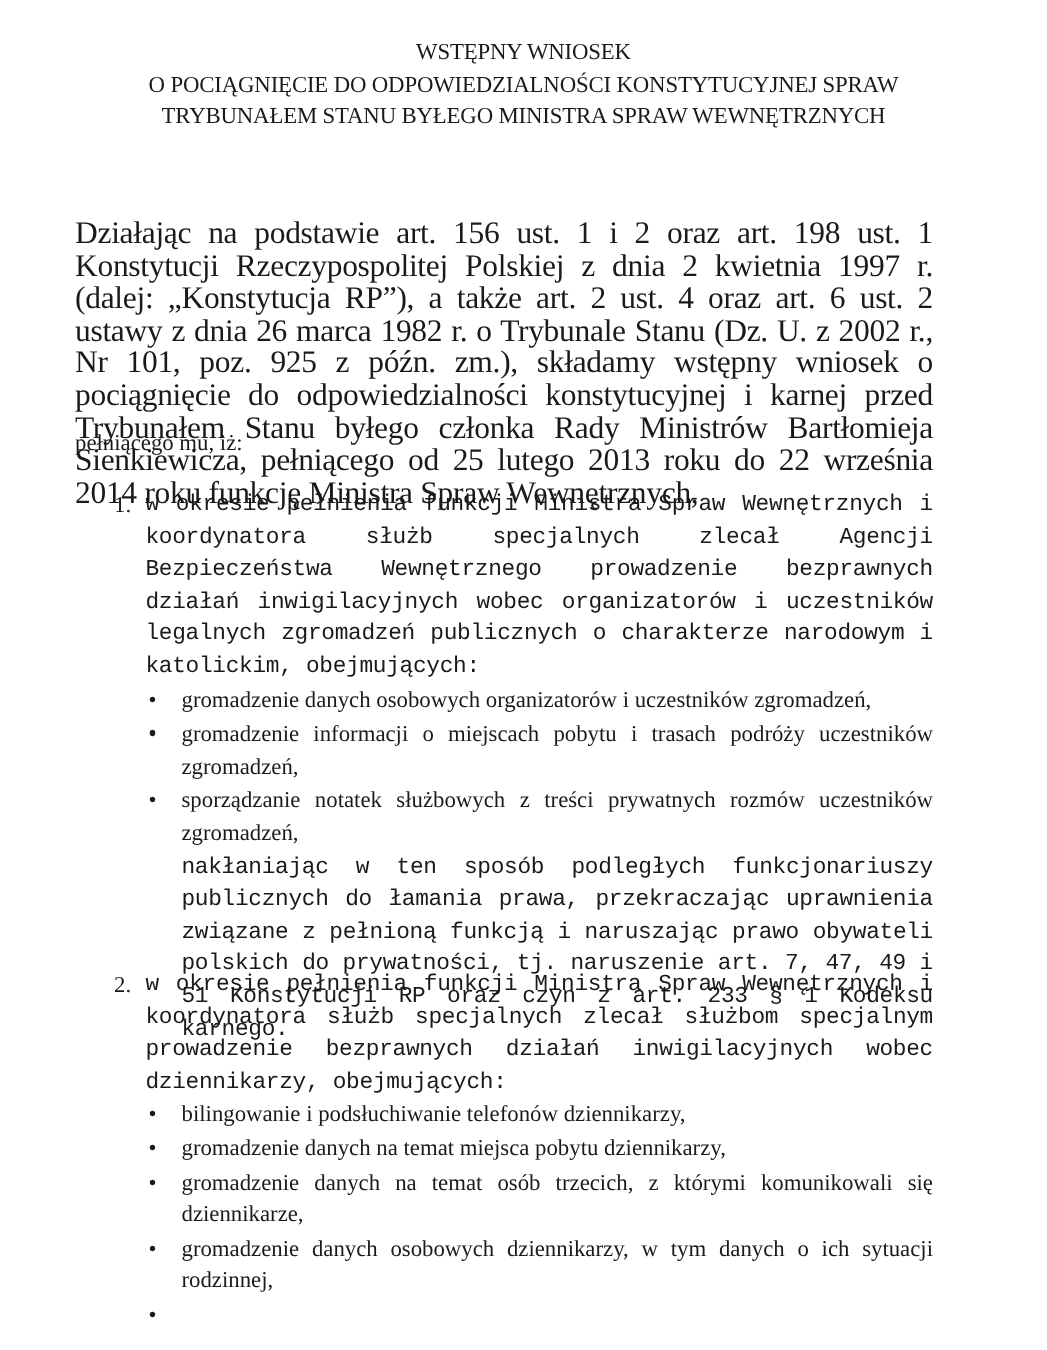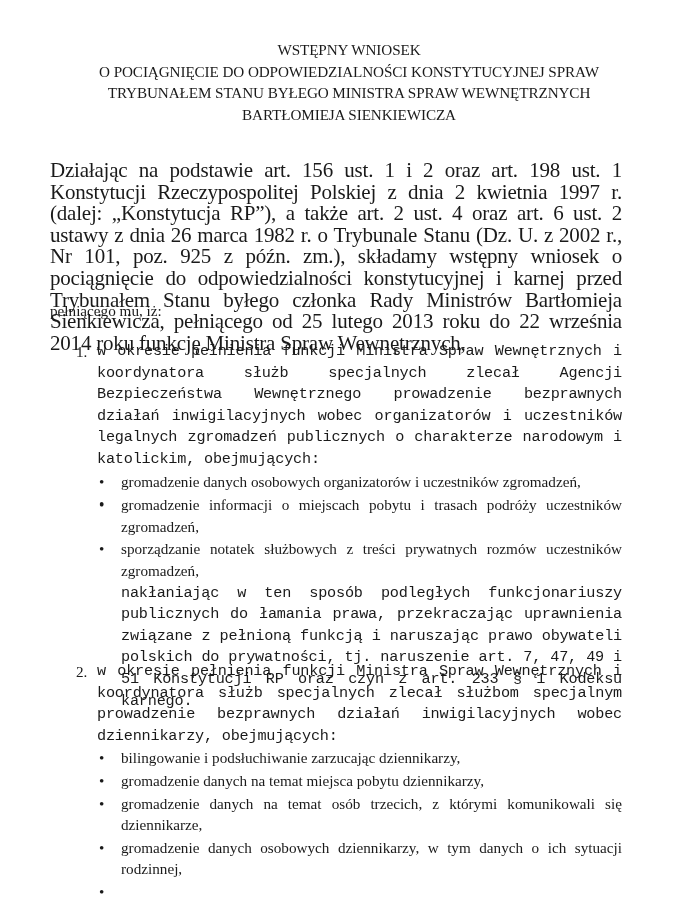--- a/index.html
+++ b/index.html
@@ -1,21 +1,21 @@
 <!DOCTYPE html>
 <html><head>
 <meta charset="utf-8">
 <style>
   html, body { margin: 0; padding: 0; background: #ffffff; }
   body {
     width: 698px; height: 900px; overflow: hidden; position: relative;
     font-family: "Liberation Serif", "DejaVu Serif", serif;
     color: #1a1a1a;
   }
-  .page { position: absolute; left: 0; top: 15px; width: 698px; height: 777px; }
+  .page { position: absolute; left: 0; top: 0; width: 698px; height: 777px; }
   .title {
     position: absolute; left: 0; top: 24px; width: 698px;
     text-align: center; font-size: 15.2px; line-height: 21.5px;
     letter-spacing: -0.1px;
   }
   .title div { white-space: nowrap; }
   .intro {
     position: absolute; left: 50px; top: 145px; width: 572px;
     font-size: 21px; line-height: 21.6px; text-align: justify;
     letter-spacing: -0.2px;
@@ -33,21 +33,20 @@
 </style>
 </head>
 <body>
 
 <div class="page">
 
   <div class="title">
     <div>WSTĘPNY WNIOSEK</div>
     <div>O POCIĄGNIĘCIE DO ODPOWIEDZIALNOŚCI KONSTYTUCYJNEJ SPRAW</div>
     <div>TRYBUNAŁEM STANU BYŁEGO MINISTRA SPRAW WEWNĘTRZNYCH</div>
-    <div>BARTŁOMIEJA SIENKIEWICZA</div>
   </div>
 
   <div class="intro">Działając na podstawie art. 156 ust. 1 i 2 oraz art. 198 ust. 1 Konstytucji Rzeczypospolitej Polskiej z dnia 2 kwietnia 1997 r. (dalej: „Konstytucja RP”), a także art. 2 ust. 4 oraz art. 6 ust. 2 ustawy z dnia 26 marca 1982 r. o Trybunale Stanu (Dz. U. z 2002 r., Nr 101, poz. 925 z późn. zm.), składamy wstępny wniosek o pociągnięcie do odpowiedzialności konstytucyjnej i karnej przed Trybunałem Stanu byłego członka Rady Ministrów Bartłomieja Sienkiewicza, pełniącego od 25 lutego 2013 roku do 22 września 2014 roku funkcję Ministra Spraw Wewnętrznych,</div>
   <div class="intro-tail">pełniącego mu, iż:</div>
 
   <div class="item" id="item1">
     <span class="num">1.</span>
     <div class="body">w okresie pełnienia funkcji Ministra Spraw Wewnętrznych i koordynatora służb specjalnych zlecał Agencji Bezpieczeństwa Wewnętrznego prowadzenie bezprawnych działań inwigilacyjnych wobec organizatorów i uczestników legalnych zgromadzeń publicznych o charakterze narodowym i katolickim, obejmujących:</div>
     <ul class="bullets">
       <li><span class="dot">•</span><span>gromadzenie danych osobowych organizatorów i uczestników zgromadzeń,</span></li>
@@ -55,21 +54,21 @@
       <li><span class="dot">•</span><span>gromadzenie informacji o miejscach pobytu i trasach podróży uczestników zgromadzeń,</span></li>
       <li><span class="dot">•</span><span>sporządzanie notatek służbowych z treści prywatnych rozmów uczestników zgromadzeń,</span></li>
     </ul>
     <div class="tail">nakłaniając w ten sposób podległych funkcjonariuszy publicznych do łamania prawa, przekraczając uprawnienia związane z pełnioną funkcją i naruszając prawo obywateli polskich do prywatności, tj. naruszenie art. 7, 47, 49 i 51 Konstytucji RP oraz czyn z art. 233 § 1 Kodeksu karnego.</div>
   </div>
 
   <div class="item" id="item2">
     <span class="num">2.</span>
     <div class="body">w okresie pełnienia funkcji Ministra Spraw Wewnętrznych i koordynatora służb specjalnych zlecał służbom specjalnym prowadzenie bezprawnych działań inwigilacyjnych wobec dziennikarzy, obejmujących:</div>
     <ul class="bullets">
-      <li><span class="dot">•</span><span>bilingowanie i podsłuchiwanie zarzucając dziennikarzy,</span></li>
+      <li><span class="dot">•</span><span>bilingowanie i podsłuchiwanie telefonów dziennikarzy,</span></li>
       <li><span class="dot">•</span><span>gromadzenie danych na temat miejsca pobytu dziennikarzy,</span></li>
       <li><span class="dot">•</span><span>gromadzenie danych na temat osób trzecich, z którymi komunikowali się dziennikarze,</span></li>
       <li><span class="dot">•</span><span>gromadzenie danych osobowych dziennikarzy, w tym danych o ich sytuacji rodzinnej,</span></li>
       <li><span class="dot">•</span></li>
     </ul>
   </div>
 
 </div>
 
 </body></html>

